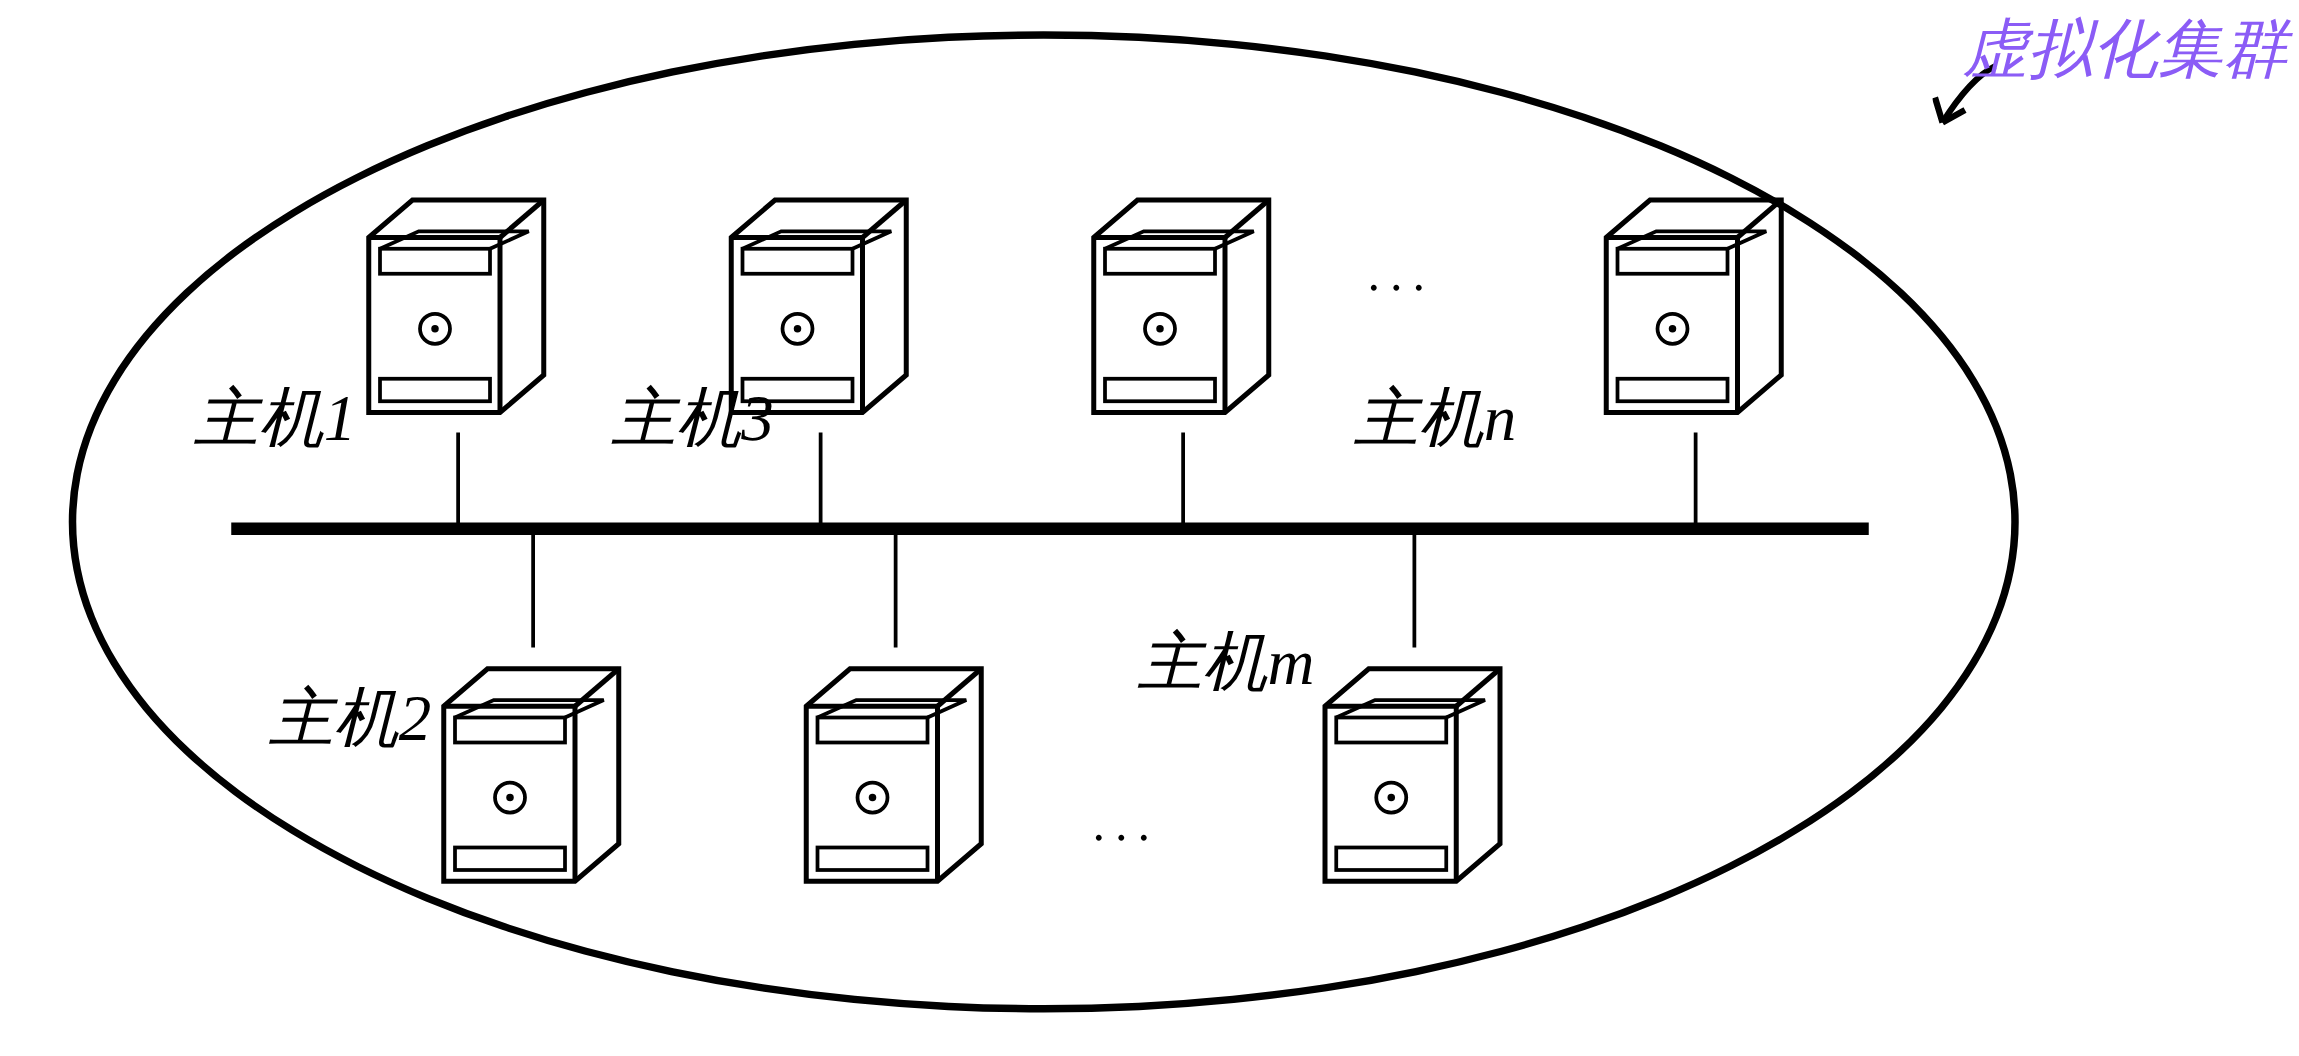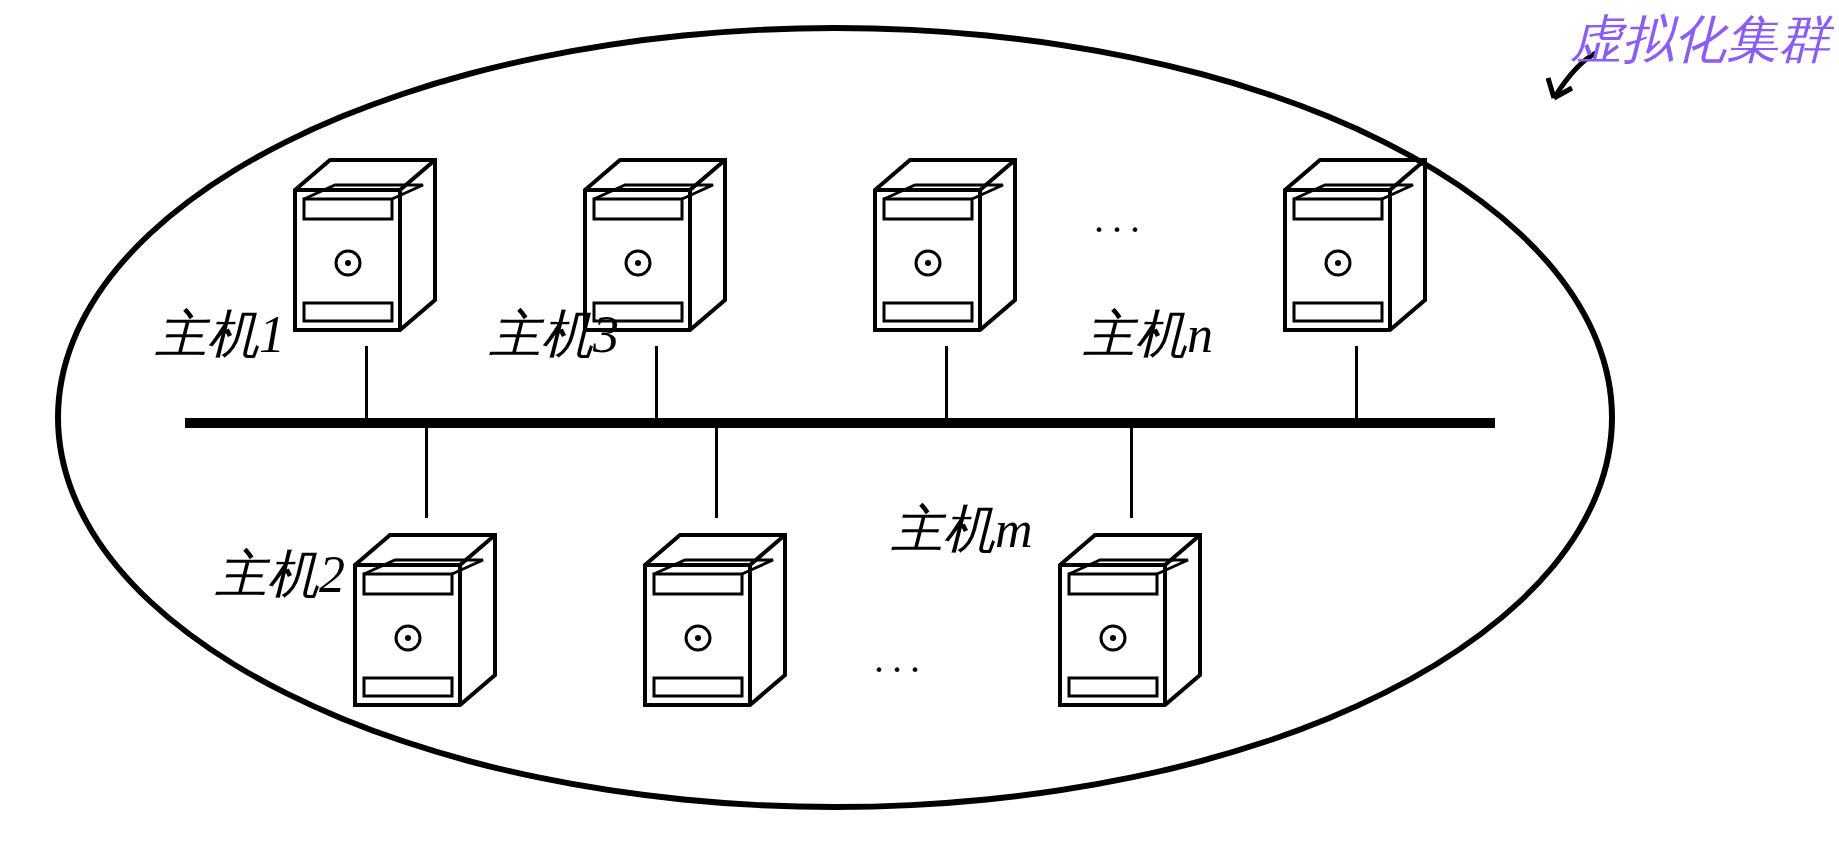--- a/index.html
+++ b/index.html
@@ -193,15 +193,15 @@
       <path d="M 5 35 L 40 5 L 145 5 L 145 145 L 110 175 L 5 175 Z" fill="none" stroke="#000" stroke-width="4"></path>
       <path d="M 5 35 L 110 35 L 110 175" fill="none" stroke="#000" stroke-width="4"></path>
       <path d="M 110 35 L 145 5" fill="none" stroke="#000" stroke-width="4"></path>
       <rect x="14" y="44" width="88" height="20" fill="none" stroke="#000" stroke-width="3"></rect>
       <path d="M 14 44 L 45 30 L 133 30 L 102 44" fill="none" stroke="#000" stroke-width="3"></path>
       <circle cx="58" cy="108" r="12" fill="none" stroke="#000" stroke-width="3"></circle>
       <circle cx="58" cy="108" r="3" fill="#000"></circle>
       <rect x="14" y="148" width="88" height="18" fill="none" stroke="#000" stroke-width="3"></rect>
     </svg>
   </div>
-  <div class="host-label" style="left:891px; top:495px;">主机m</div>
+  <div class="host-label" style="left:910px; top:495px;">主机m</div>
 
 </div>
 
 </body></html>

